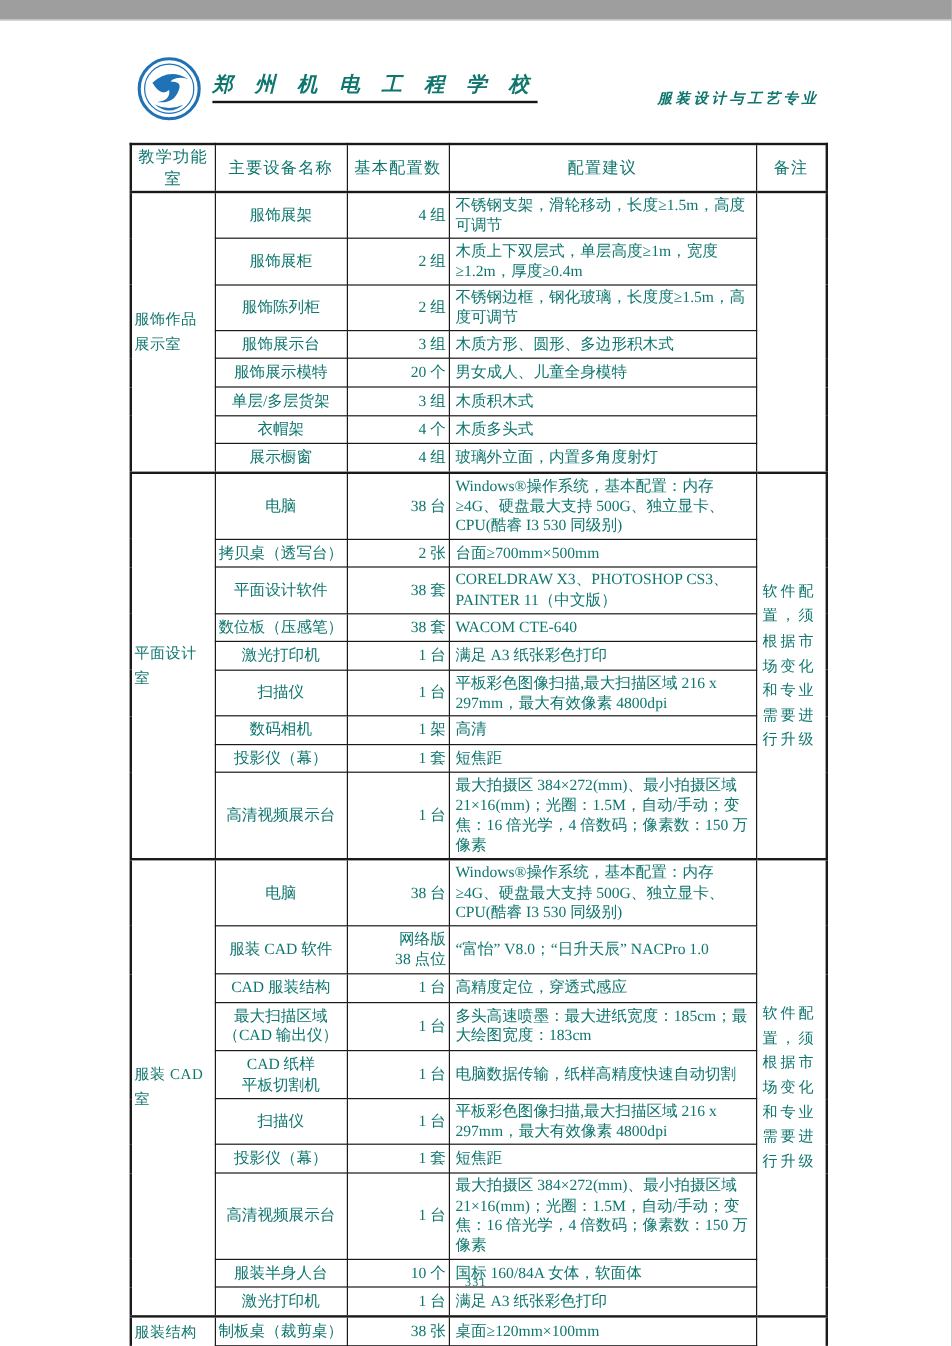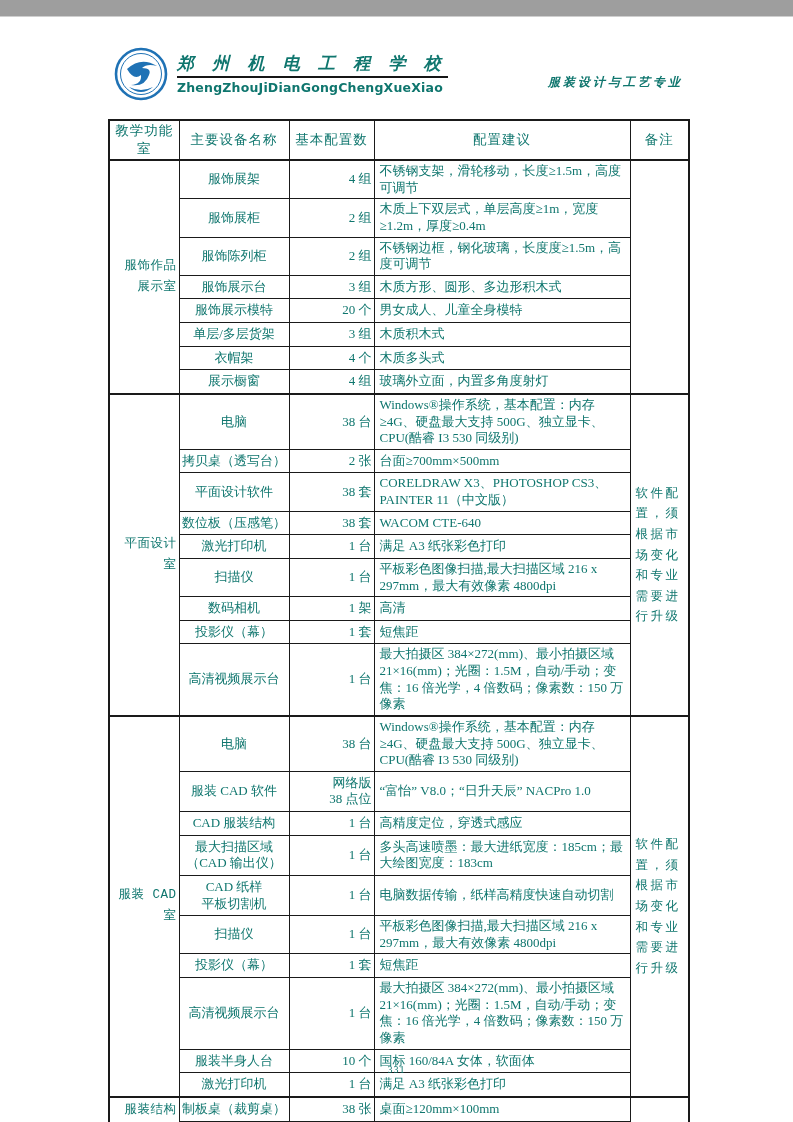--- a/index.html
+++ b/index.html
@@ -23,22 +23,22 @@
   .program { font-size:12px; font-weight:bold; font-style:italic;
              letter-spacing:3px; margin-top:16px; white-space:nowrap; }
   
   .table-wrap { margin:18px 0 0 108px; }
   table { border-collapse:collapse; width:580px; table-layout:fixed;
           border:2px solid #1a1a1a; }
   th, td { border:1px solid #1a1a1a; box-sizing:border-box; }
   thead th { font-weight:normal; font-size:13.5px; height:29px;
              letter-spacing:1px; }
   td { font-size:13px; line-height:1.28; }
-  td.room { text-align:right; vertical-align:middle; white-space:pre-line;
-            font-size:12.5px; line-height:1.7; letter-spacing:0.5px; padding:2px;font-family:Liberation Mono, monospace; }
+  td.room { text-align:left; vertical-align:middle; white-space:pre-line;
+            font-size:12.5px; line-height:1.7; letter-spacing:0.5px; padding:2px; }
   td.equip { text-align:center; vertical-align:middle; padding:3px 2px;
              white-space:pre-line; }
   td.qty { text-align:right; vertical-align:middle; padding:3px 2px;
            white-space:pre-line; }
   td.sugg { text-align:left; vertical-align:middle; padding:2px 5px; }
   td.note { text-align:left; vertical-align:middle; padding:12px 5px;
             font-size:12.5px; line-height:1.65; letter-spacing:2.5px; }
   tr.section-start td { border-top:2px solid #1a1a1a; }
   
   .page-number { position:absolute; left:0; bottom:64px; width:100%;
@@ -53,21 +53,20 @@
     <div class="brand">
       <svg class="logo" viewBox="0 0 54 54" xmlns="http://www.w3.org/2000/svg">
         <circle cx="27" cy="27" r="25" fill="#ffffff" stroke="#1f72b5" stroke-width="2.6"></circle>
         <circle cx="27" cy="27" r="20.5" fill="#ffffff" stroke="#1f72b5" stroke-width="1"></circle>
         <path d="M13 22 Q27 9 43 19 Q33 16 28 21 Q38 21 35 28 Q31 40 17 38 Q28 37 27 28 Q20 34 13 22 Z" fill="#1f72b5"></path>
         <path d="M15 40 Q27 46 39 40 Q27 50 15 40 Z" fill="#1f72b5"></path>
       </svg>
       <div class="brand-text">
         <div class="school-cn">郑 州 机 电 工 程 学 校</div>
         <div class="brand-divider"></div>
-        <div class="school-py">ZhengZhouJiDianGongChengXueXiao</div>
       </div>
     </div>
     <div class="program">服装设计与工艺专业</div>
   </div>
 
   <div class="table-wrap">
     <table>
       <colgroup>
         <col style="width:70px">
           <col style="width:110px">

